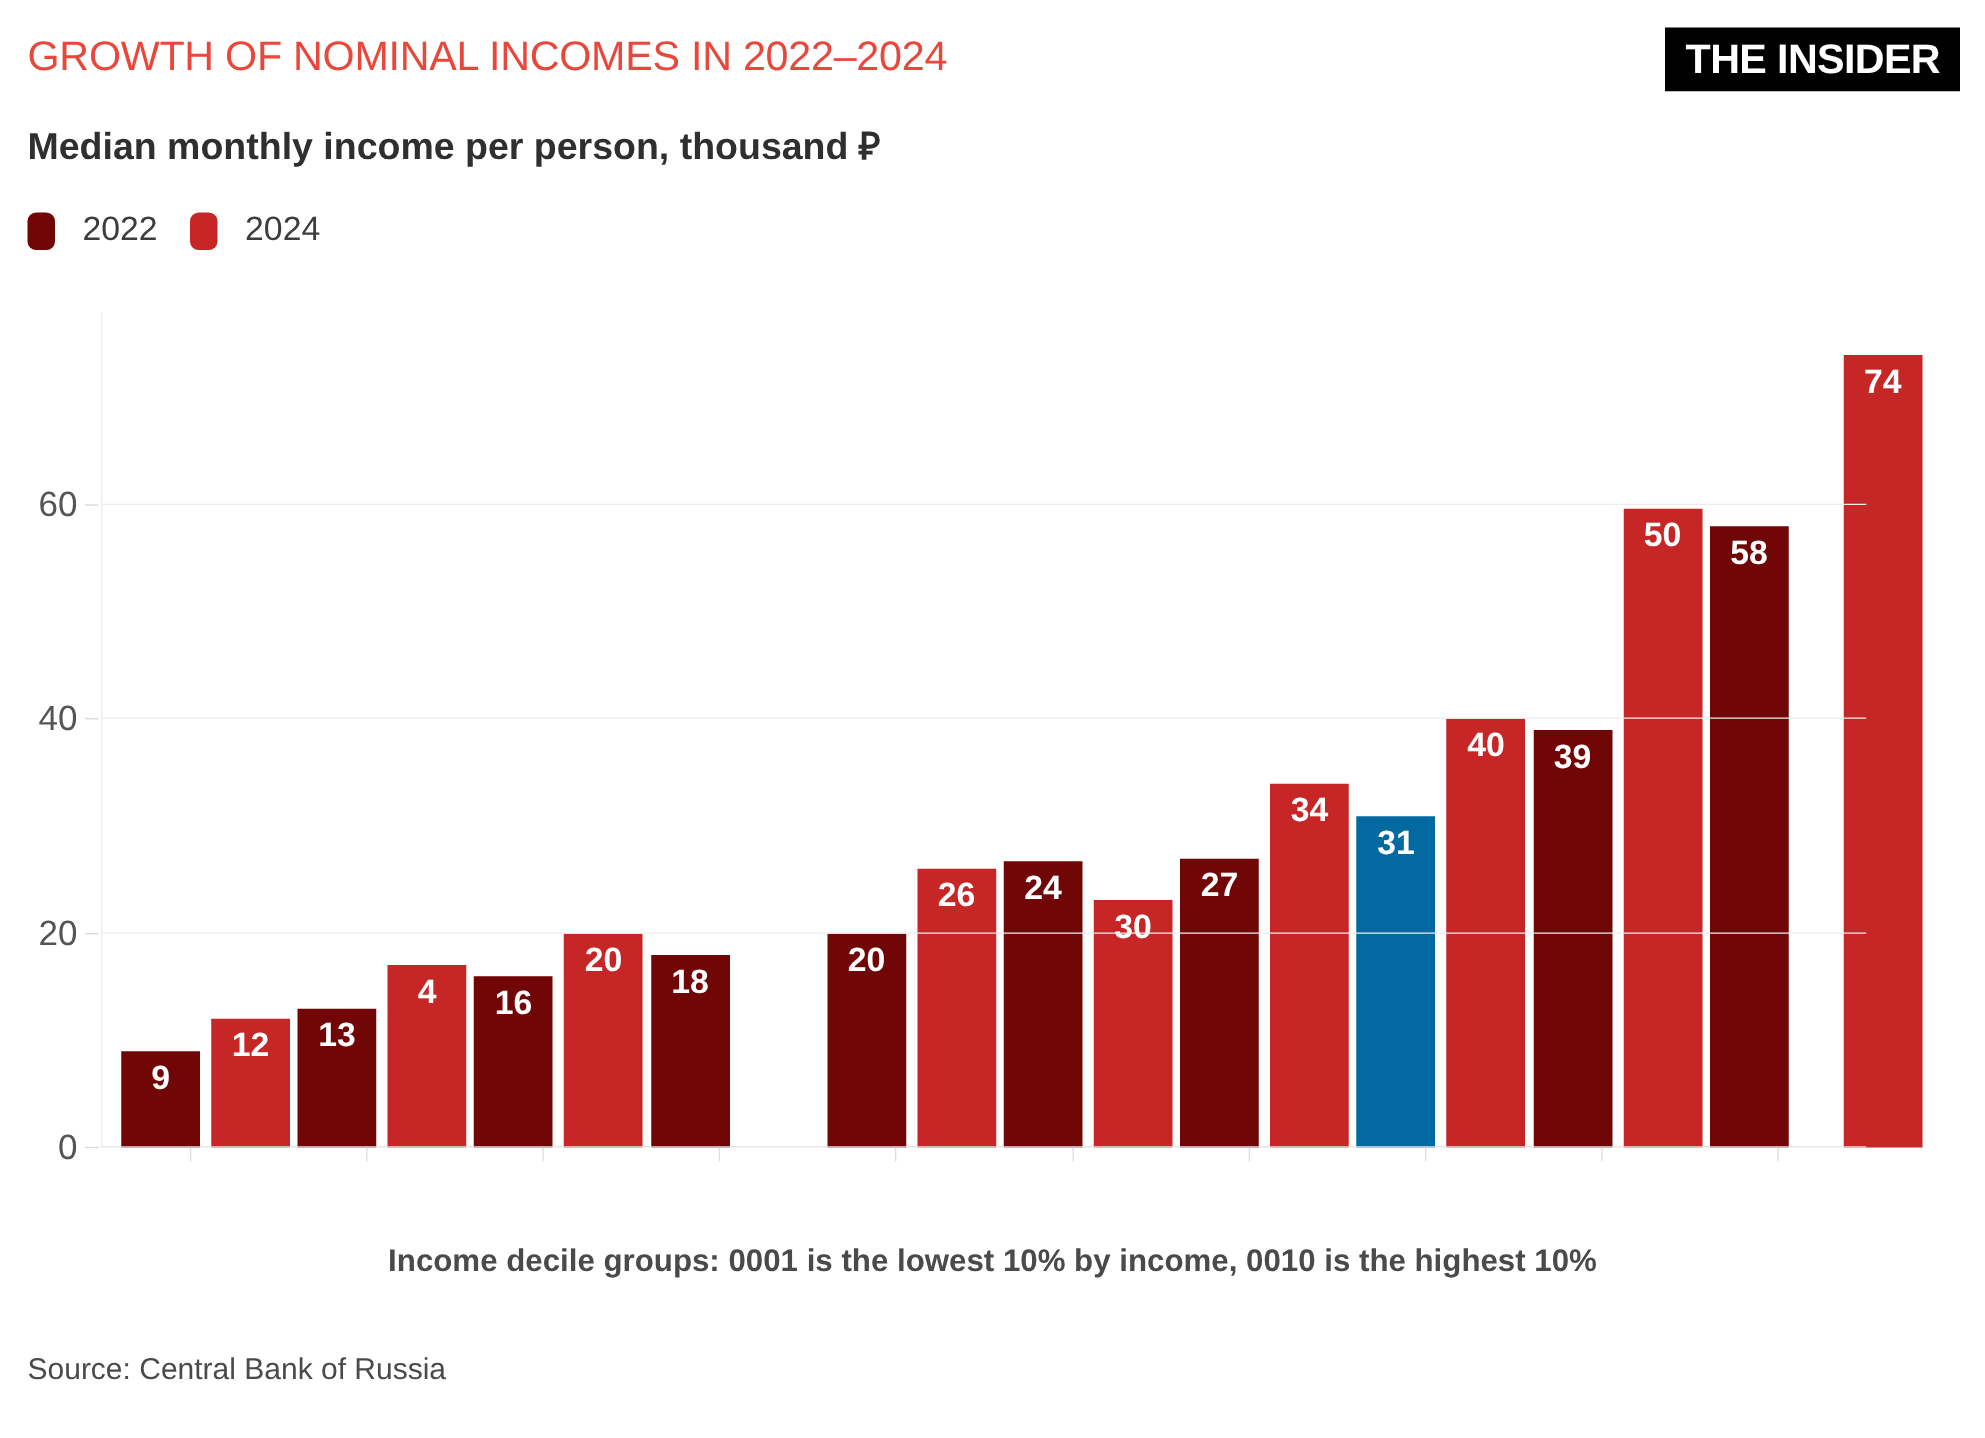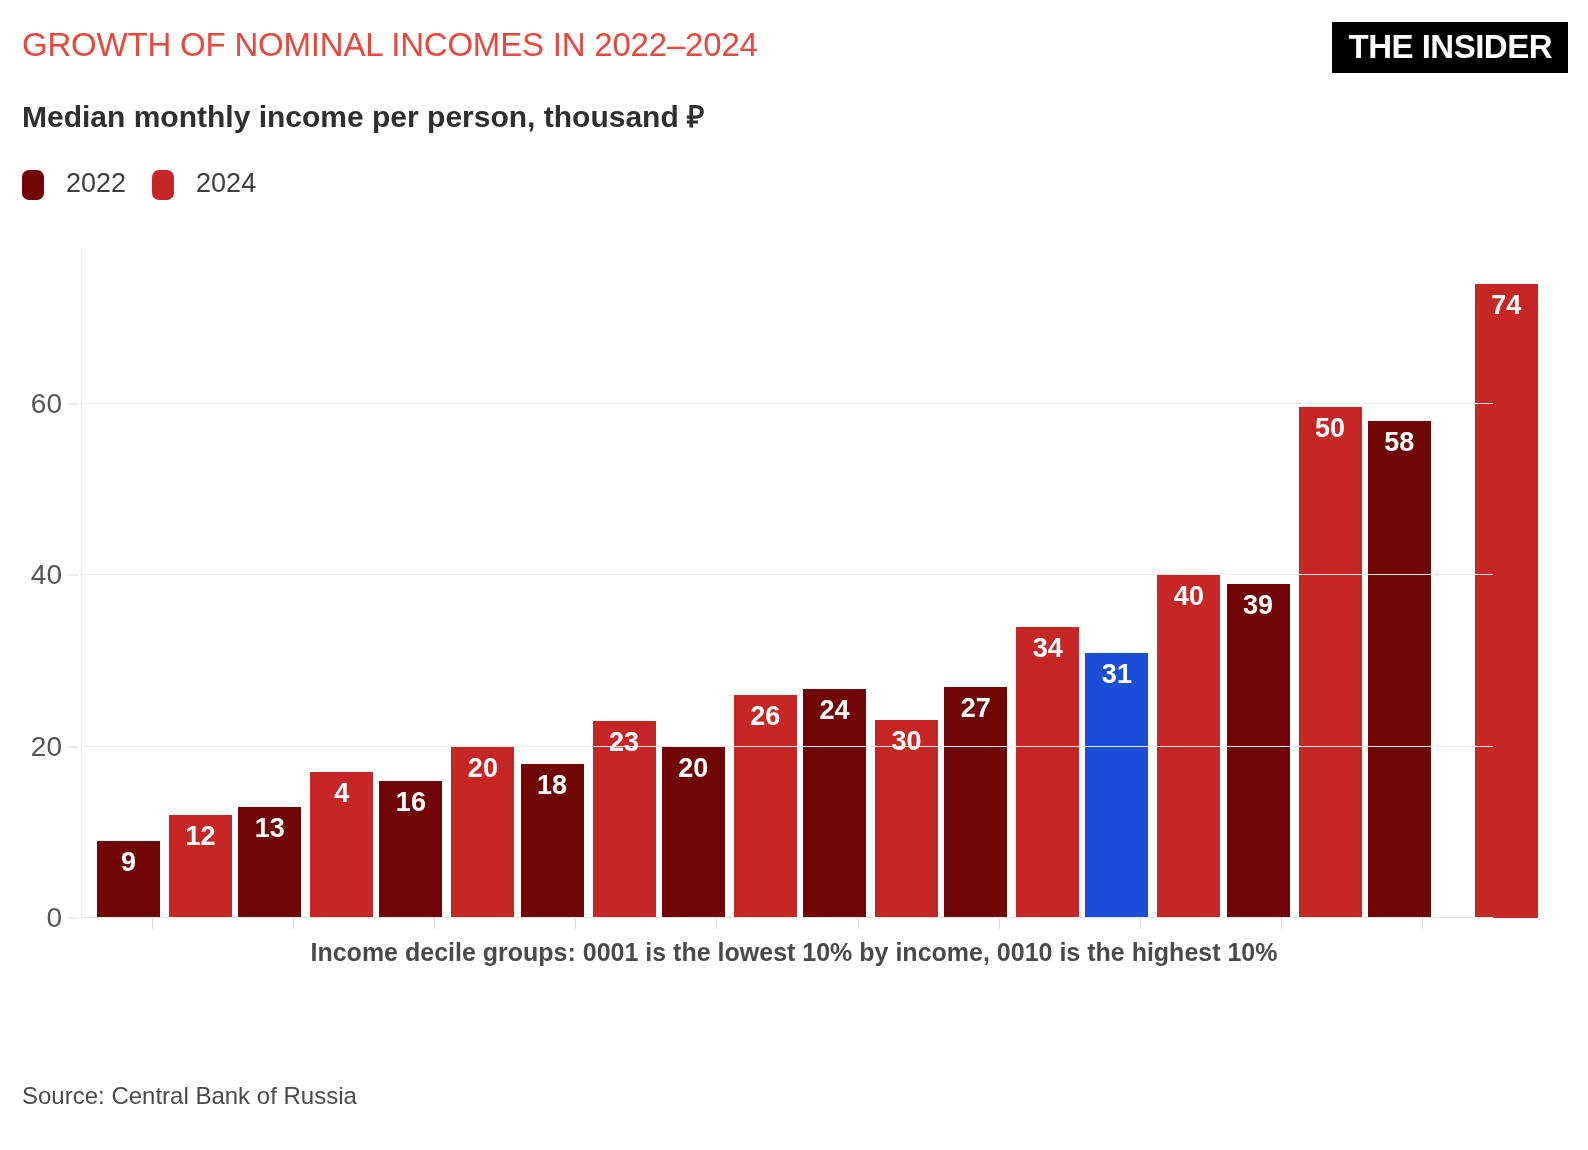--- a/index.html
+++ b/index.html
@@ -174,21 +174,21 @@
     bottom: -11px;
     width: 1px;
     height: 11px;
     background: #dcdcdc;
   }
 
   
   .caption {
     position: absolute;
     left: 0;
-    top: 938px;
+    top: 995px;
     width: 1588px;
     text-align: center;
     font-size: 25px;
     font-weight: 700;
     color: #4a4a4a;
   }
   .source {
     position: absolute;
     left: 22px;
     top: 1082px;
@@ -244,23 +244,20 @@
           </div>
           <div class="bar y2024" style="height: 171.282px; background: rgb(198, 38, 38);">
             <span class="bar-value">20</span>
           </div>
           <div class="xtick-mark" style="left: 70.6px;"></div>
         </div>
         <div class="group" style="left: 423.6px; width: 141.2px;">
           <div class="bar y2022" style="height: 154.154px; background: rgb(112, 6, 6);">
             <span class="bar-value">18</span>
           </div>
-          <div class="bar y2024" style="height: 196.974px; background: rgb(198, 38, 38);">
-            <span class="bar-value">23</span>
-          </div>
           <div class="xtick-mark" style="left: 70.6px;"></div>
         </div>
         <div class="group" style="left: 564.8px; width: 141.2px;">
           <div class="bar y2022" style="height: 171.282px; background: rgb(112, 6, 6);">
             <span class="bar-value">20</span>
           </div>
           <div class="bar y2024" style="height: 222.667px; background: rgb(198, 38, 38);">
             <span class="bar-value">26</span>
           </div>
           <div class="xtick-mark" style="left: 70.6px;"></div>
@@ -277,21 +274,21 @@
         <div class="group" style="left: 847.2px; width: 141.2px;">
           <div class="bar y2022" style="height: 231.231px; background: rgb(112, 6, 6);">
             <span class="bar-value">27</span>
           </div>
           <div class="bar y2024" style="height: 291.179px; background: rgb(198, 38, 38);">
             <span class="bar-value">34</span>
           </div>
           <div class="xtick-mark" style="left: 70.6px;"></div>
         </div>
         <div class="group" style="left: 988.4px; width: 141.2px;">
-          <div class="bar y2022" style="height: 265.487px; background: #1d4ed8;">
+          <div class="bar y2022" style="height: 265.487px; background: #0369a1;">
             <span class="bar-value">31</span>
           </div>
           <div class="bar y2024" style="height: 342.564px; background: rgb(198, 38, 38);">
             <span class="bar-value">40</span>
           </div>
           <div class="xtick-mark" style="left: 70.6px;"></div>
         </div>
         <div class="group" style="left: 1129.6px; width: 141.2px;">
           <div class="bar y2022" style="height: 334px; background: rgb(112, 6, 6);">
             <span class="bar-value">39</span>

